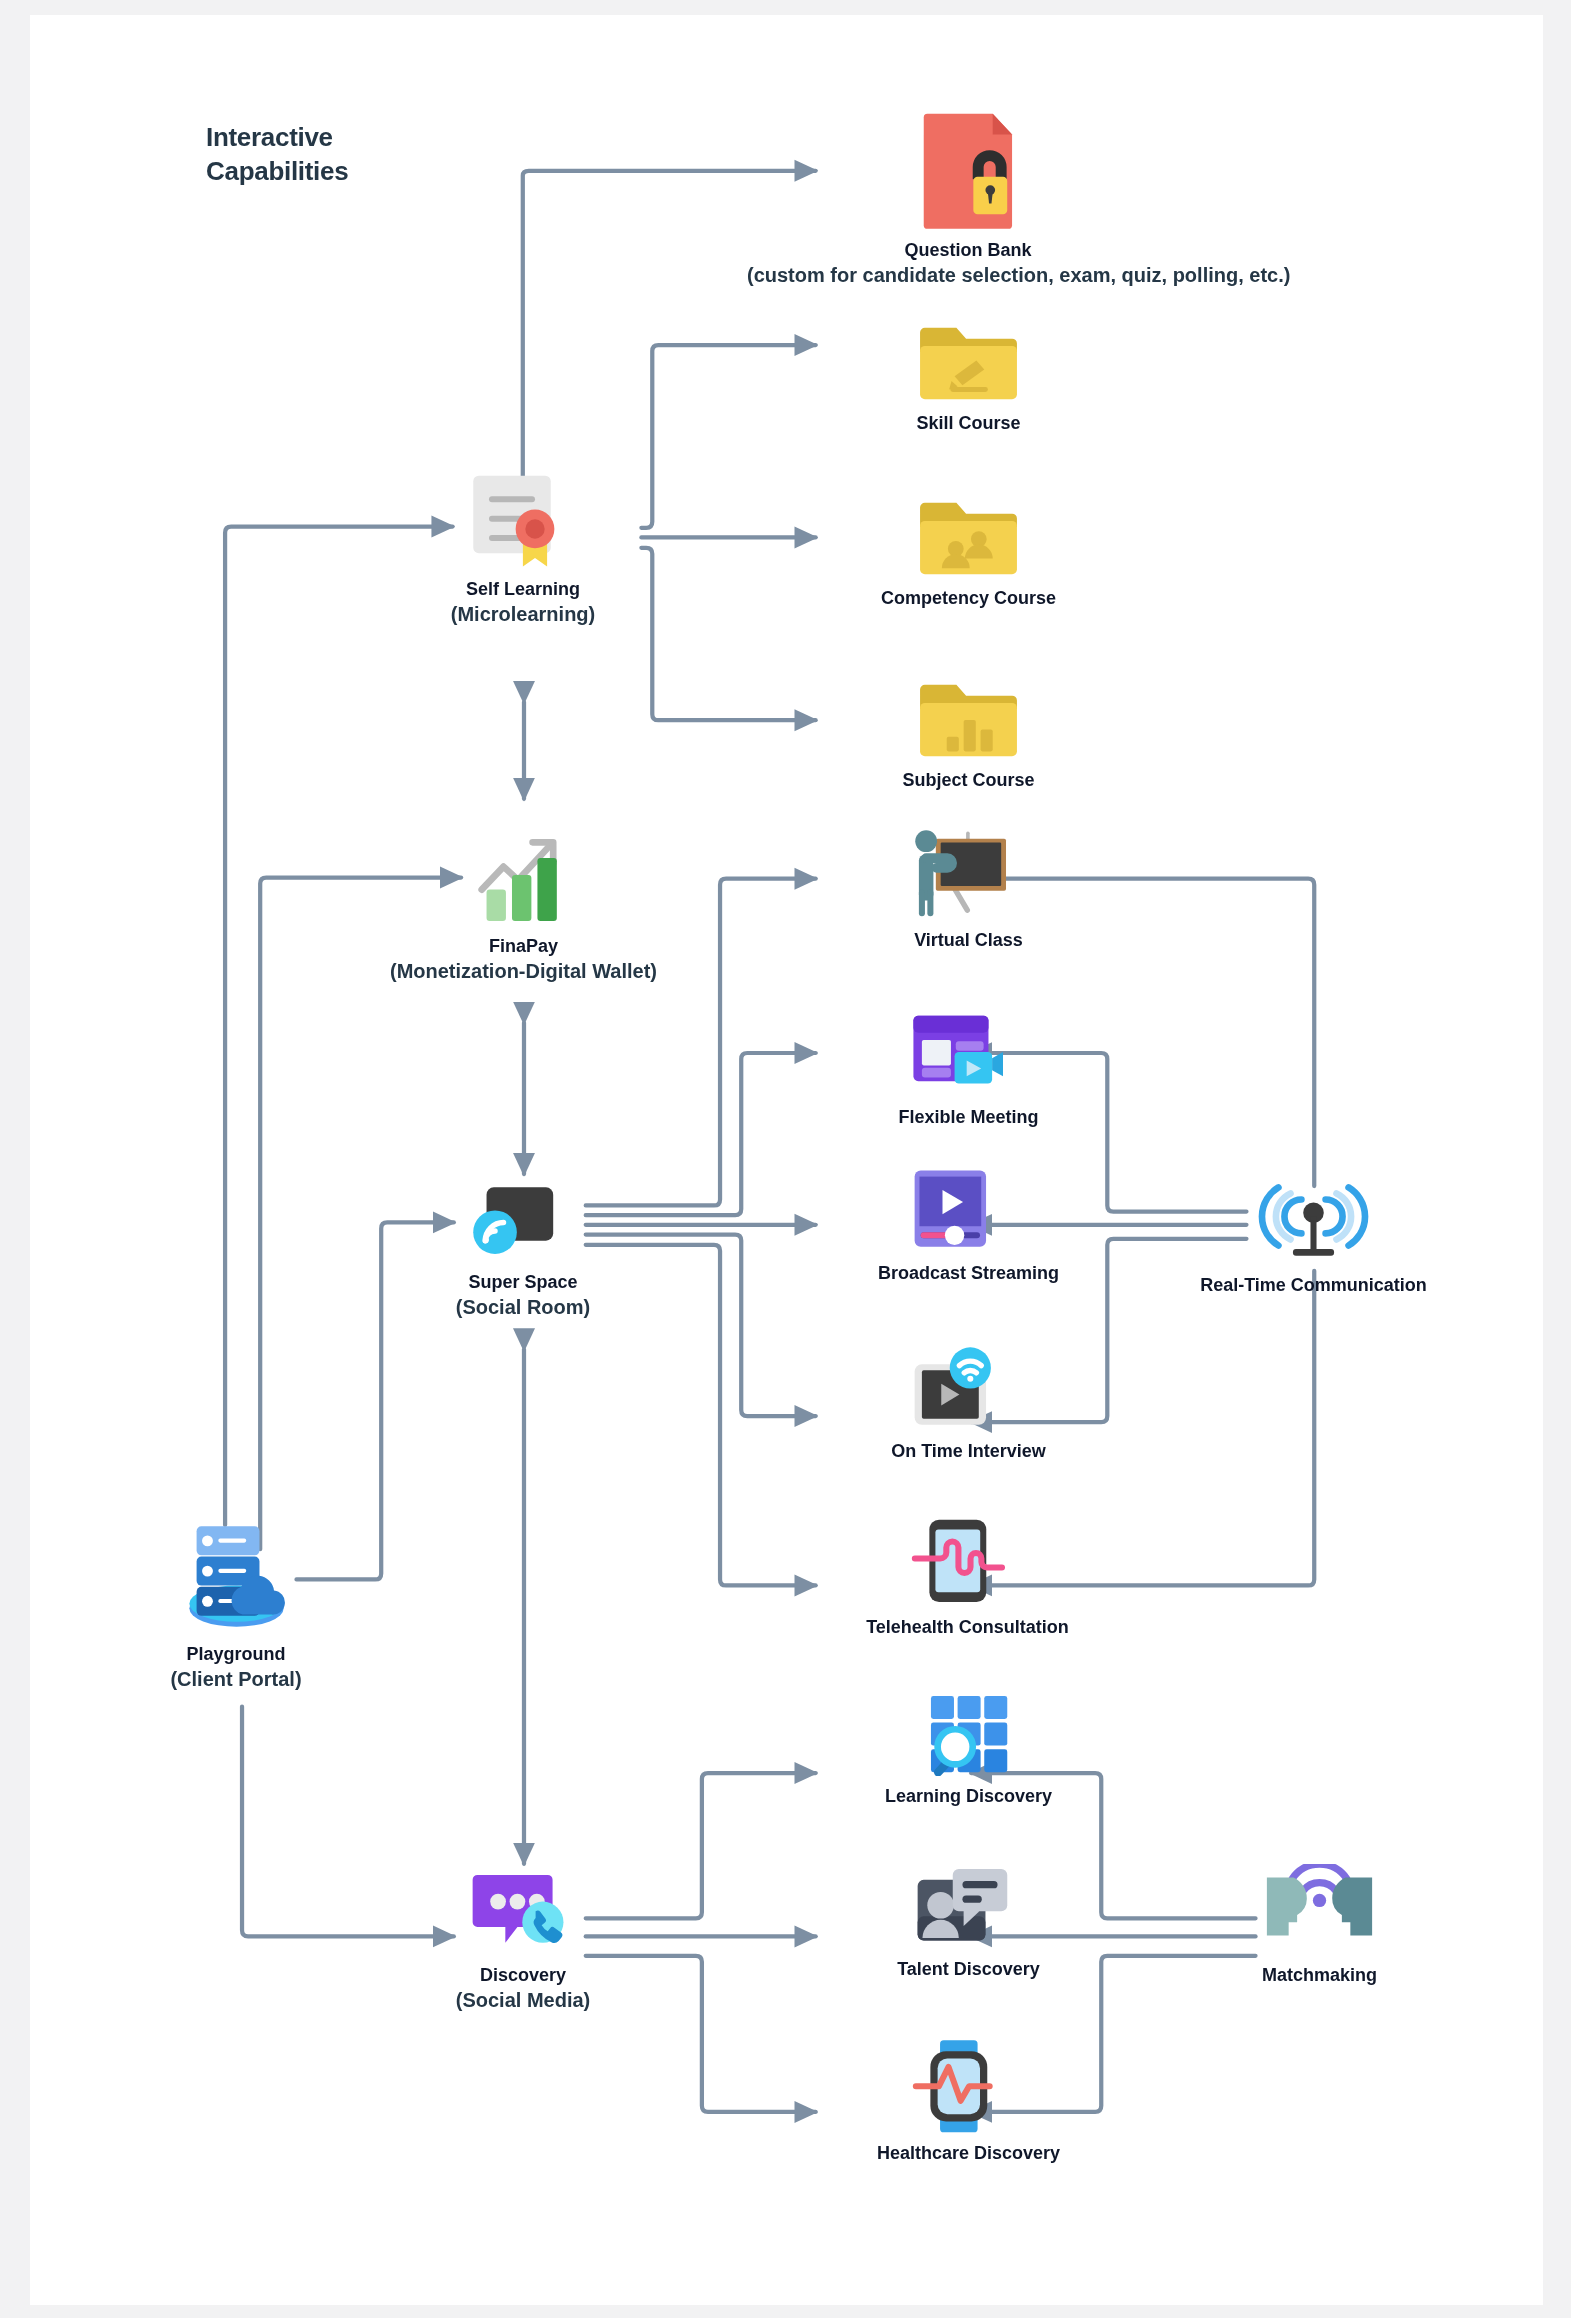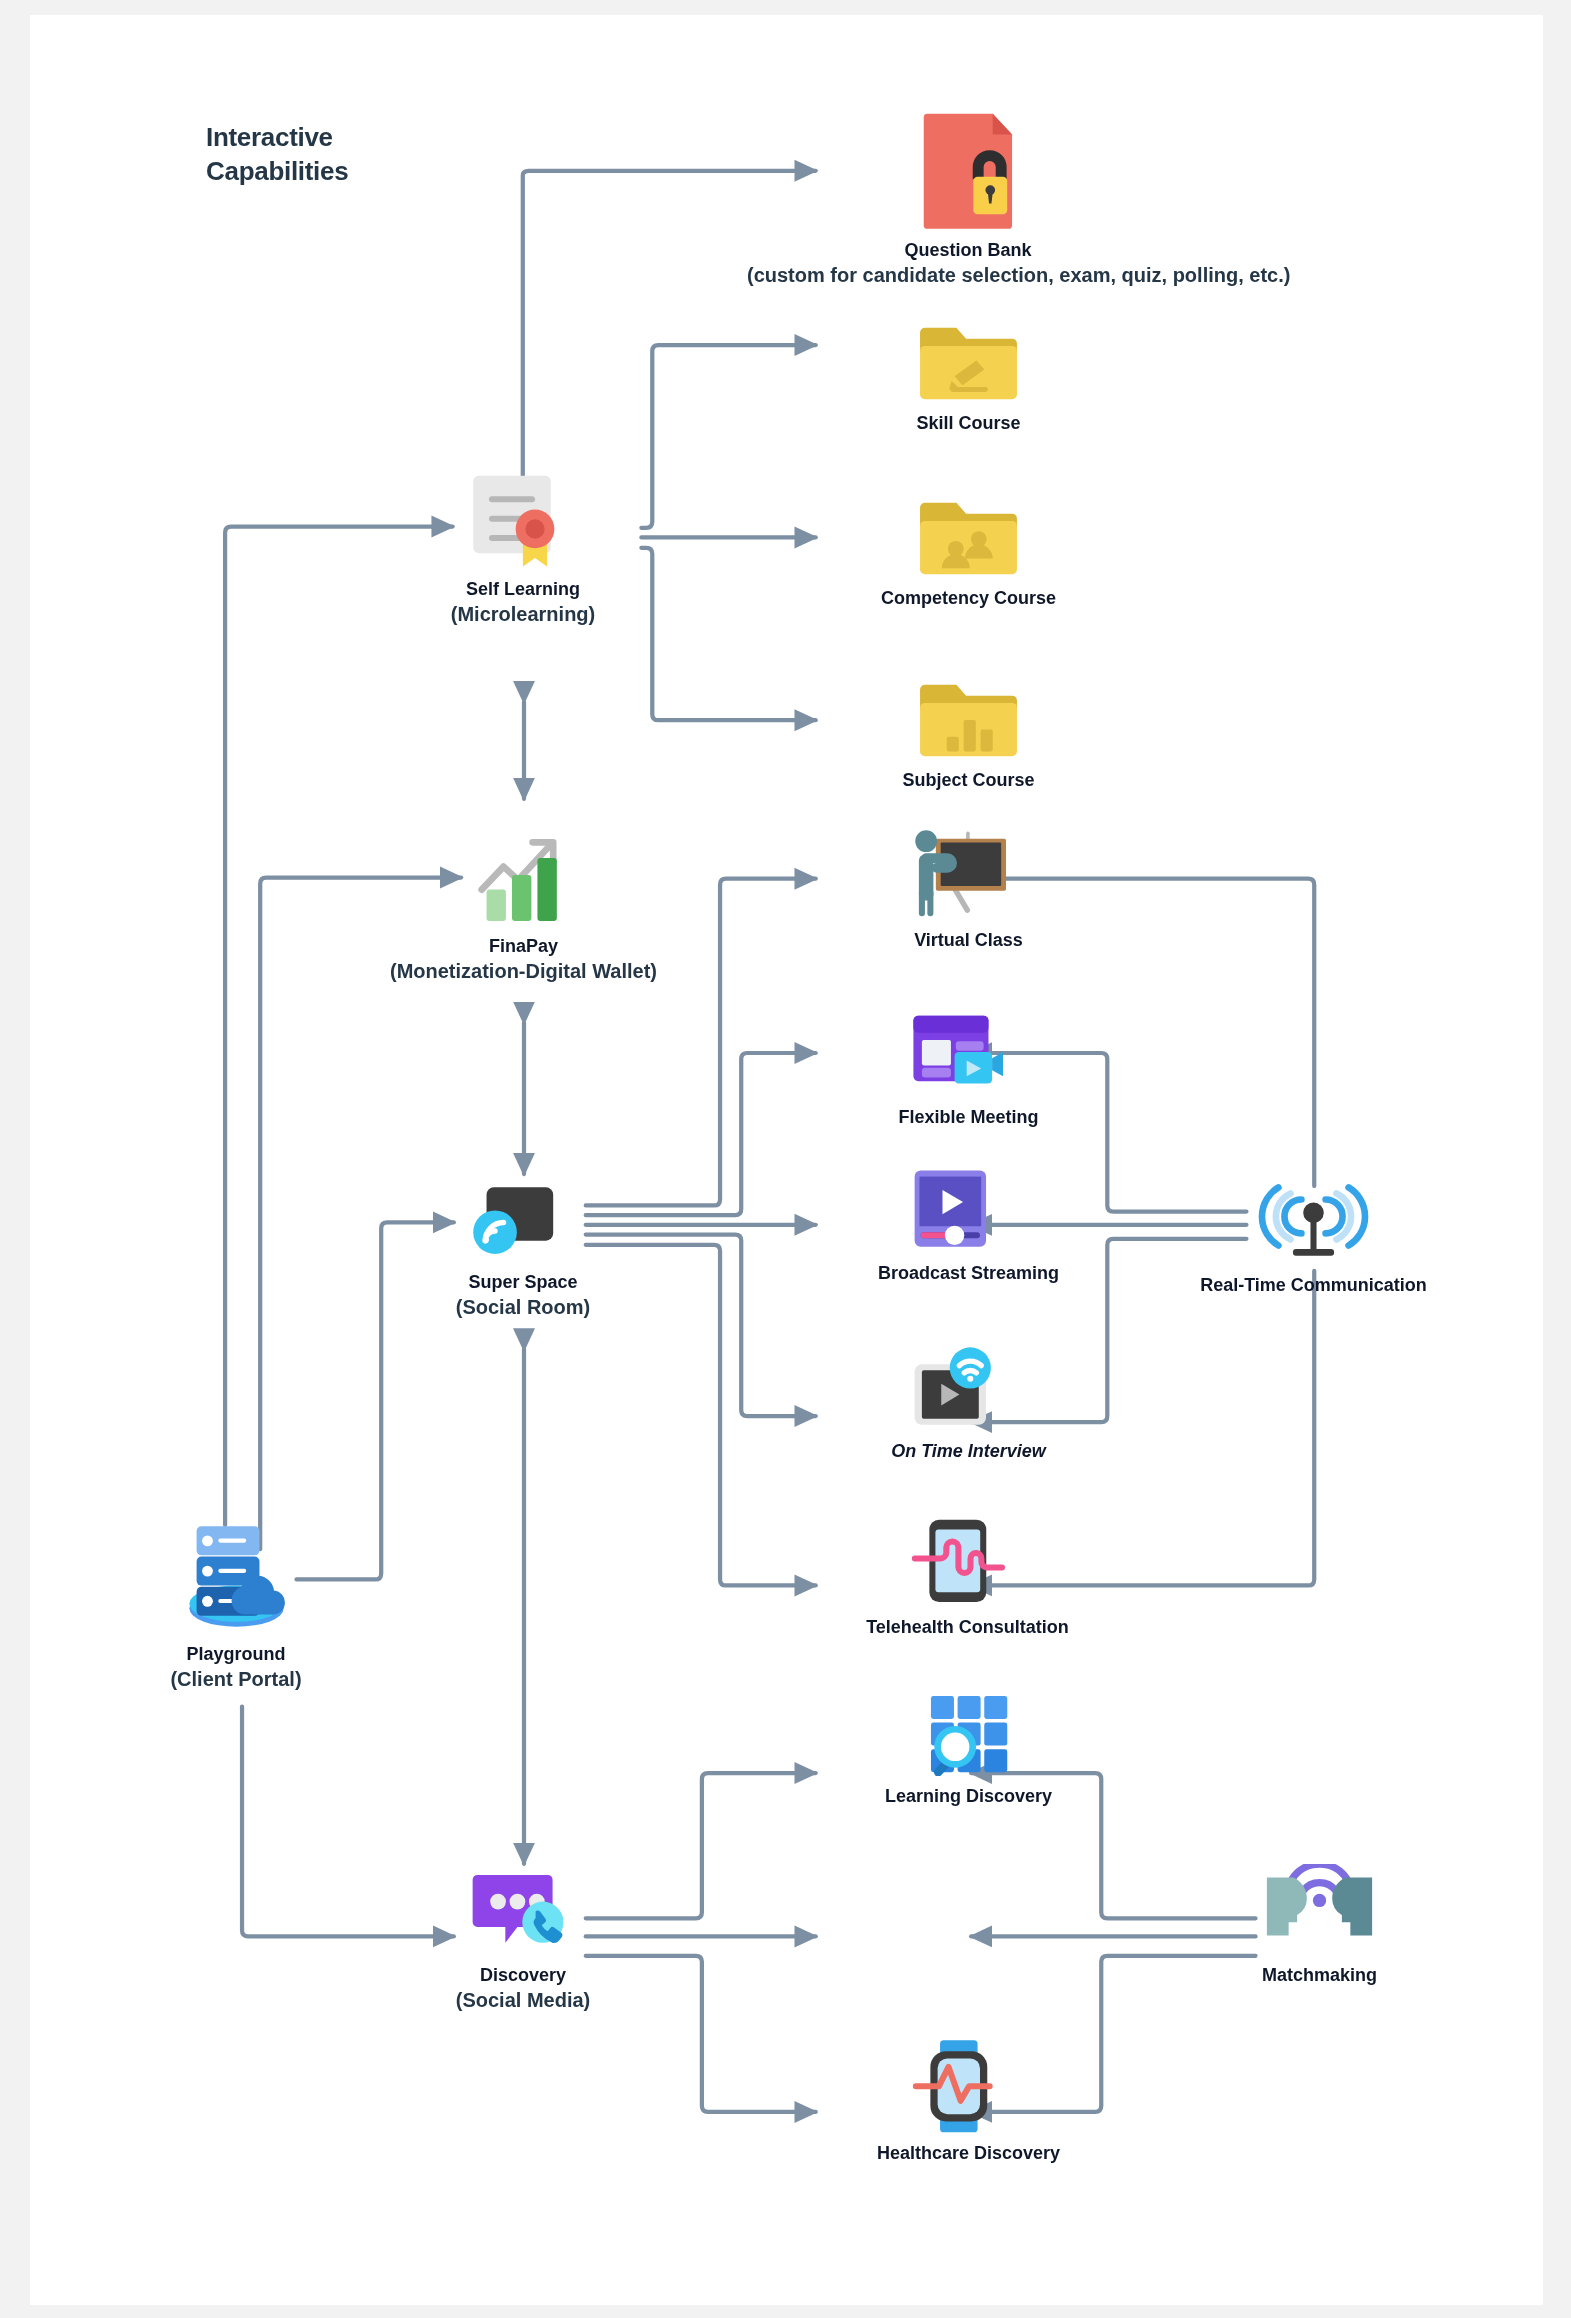--- a/index.html
+++ b/index.html
@@ -214,21 +214,21 @@
         <rect x="14" y="14" width="102" height="82" fill="#5b4fc4"></rect>
         <path d="M52,36 l34,20 -34,20 z" fill="#ffffff"></path>
         <rect x="16" y="106" width="98" height="10" rx="5" fill="#4a3fa8"></rect>
         <rect x="16" y="106" width="56" height="10" rx="5" fill="#f2528e"></rect>
         <circle cx="72" cy="111" r="16" fill="#ffffff"></circle>
       </svg>
     </div>
     <div class="lbl">Broadcast Streaming</div>
   </div>
 
-  <div class="node" style="left:793px;top:1346px;width:351px;font-style:italic;">
+  <div class="node" style="left:793px;top:1346px;width:351px;">
     <div class="icon" style="width:115px;height:85px;">
       <svg width="115" height="85" viewBox="0 0 190 140">
         <rect x="6" y="30" width="118" height="100" rx="12" fill="#e6e6e6"></rect>
         <rect x="18" y="40" width="94" height="80" rx="3" fill="#3c3c3c"></rect>
         <path d="M50,62 l30,18 -30,18 z" fill="#b7b7b7"></path>
         <circle cx="98" cy="36" r="34" fill="#35c5f2"></circle>
         <path d="M80,32 a26,26 0 0 1 36,0" fill="none" stroke="#ffffff" stroke-width="9" stroke-linecap="round"></path>
         <path d="M88,44 a15,15 0 0 1 20,0" fill="none" stroke="#ffffff" stroke-width="9" stroke-linecap="round"></path>
         <circle cx="98" cy="54" r="5" fill="#ffffff"></circle>
       </svg>
@@ -311,20 +311,35 @@
         <rect x="28" y="96" width="38" height="38" rx="4" fill="#2a84e0"></rect>
         <rect x="72" y="96" width="38" height="38" rx="4" fill="#2a84e0"></rect>
         <rect x="116" y="96" width="38" height="38" rx="4" fill="#2a84e0"></rect>
         <path d="M40,134 l22,-24" stroke="#1e79bf" stroke-width="14" stroke-linecap="round"></path>
         <circle cx="68" cy="92" r="29" fill="#ffffff" stroke="#35c5f2" stroke-width="11"></circle>
       </svg>
     </div>
     <div class="lbl">Learning Discovery</div>
   </div>
 
+  <div class="node" style="left:793px;top:1864px;width:351px;">
+    <div class="icon" style="width:109px;height:85px;">
+      <svg width="109" height="85" viewBox="0 0 180 140">
+        <rect x="6" y="26" width="112" height="100" rx="10" fill="#4c5564"></rect>
+        <rect x="6" y="86" width="112" height="40" rx="10" fill="#3b4352"></rect>
+        <circle cx="44" cy="68" r="22" fill="#c1c6d0"></circle>
+        <path d="M14,122 a30,30 0 0 1 60,0 z" fill="#c1c6d0"></path>
+        <rect x="64" y="8" width="90" height="70" rx="10" fill="#c7ccd6"></rect>
+        <path d="M82,74 l0,28 26,-24 z" fill="#c7ccd6"></path>
+        <rect x="80" y="28" width="58" height="12" rx="6" fill="#3b4352"></rect>
+        <rect x="80" y="52" width="32" height="12" rx="6" fill="#3b4352"></rect>
+      </svg>
+    </div>
+    <div class="lbl">Talent Discovery</div>
+  </div>
 
   <div class="node" style="left:781px;top:2039px;width:375px;">
     <div class="icon" style="width:115px;height:94px;">
       <svg width="115" height="94" viewBox="0 0 190 155">
         <rect x="48" y="2" width="62" height="42" rx="6" fill="#35a3e8"></rect>
         <rect x="48" y="112" width="62" height="42" rx="6" fill="#35a3e8"></rect>
         <rect x="32" y="20" width="94" height="116" rx="26" fill="#3c3c3c"></rect>
         <rect x="44" y="32" width="70" height="92" rx="16" fill="#bfe3f8"></rect>
         <path d="M8,78 h38 l16,-32 20,56 14,-24 h34" fill="none" stroke="#ef6e62" stroke-width="10" stroke-linecap="round" stroke-linejoin="round"></path>
       </svg>

